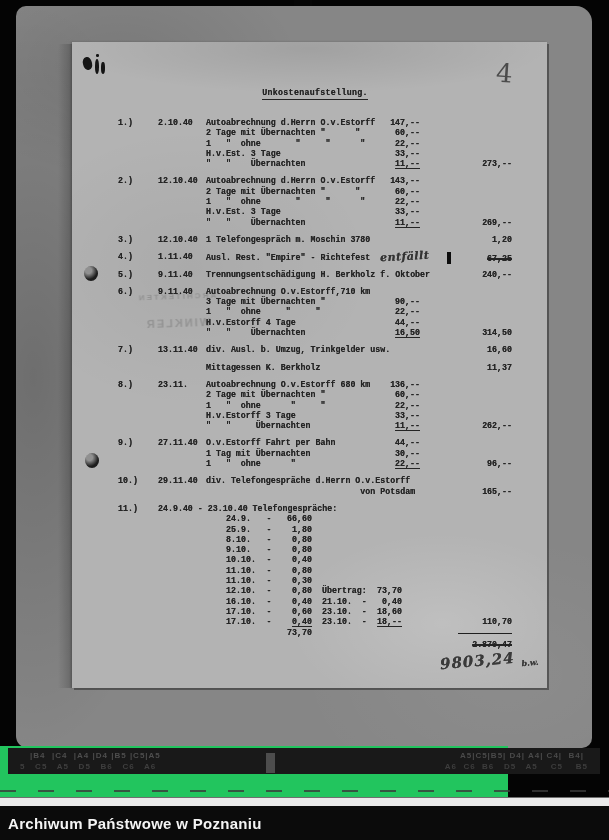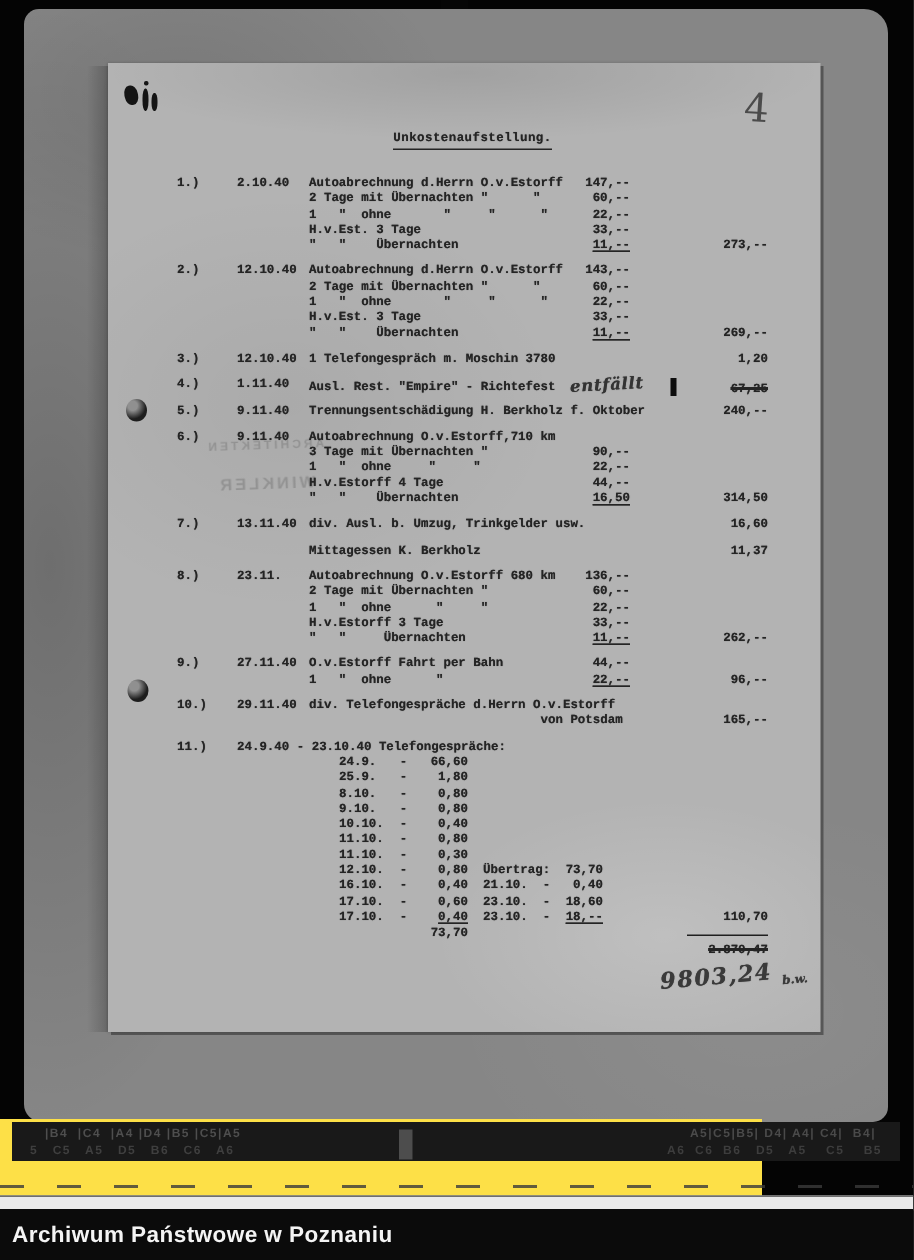--- a/index.html
+++ b/index.html
@@ -72,21 +72,21 @@
   .hole{position:absolute;width:14px;height:15px;border-radius:50%;
         background:radial-gradient(circle at 32% 30%, #909090 0 22%, #1d1d1d 62%);}
   .h1{left:12px;top:224px;}
   .h2{left:13px;top:411px;}
   .ghost{position:absolute;left:30px;top:250px;width:150px;transform:scaleX(-1) rotate(2deg);
          opacity:0.30;filter:blur(0.4px);color:#555;text-align:center;font-weight:bold;}
   .ghost-l1{font-size:8px;letter-spacing:2px;}
   .ghost-l2{font-size:11px;letter-spacing:2px;margin-top:16px;}
   
   .top-blob{position:absolute;left:294px;top:0;width:18px;height:13px;background:#060606;border-radius:0 0 50% 50%;}
-  .strip{position:absolute;left:0;top:746px;width:508px;height:51px;background:#fde047;}
+  .strip{position:absolute;left:0;top:746px;width:508px;height:51px;background:#22c55e;}
   .strip-band{position:absolute;left:8px;top:2px;width:592px;height:26px;background:#191919;}
   .mark{position:absolute;font-weight:bold;font-size:8px;letter-spacing:1px;white-space:pre;}
   .m-l1{left:22px;top:3px;color:#4e4e4e;}
   .m-l2{left:12px;top:14px;color:#3f3f3f;}
   .m-r1{right:16px;top:3px;color:#4a4a4a;}
   .m-r2{right:12px;top:14px;color:#3d3d3d;}
   .strip-block{position:absolute;left:258px;top:5px;width:9px;height:20px;background:#4d4d4d;}
   .scratch{position:absolute;left:0;top:44px;width:609px;height:2px;opacity:0.8;
            background:repeating-linear-gradient(90deg,#3a3a3a 0 16px,transparent 16px 38px);}
   .white-strip{position:absolute;left:0;top:797px;width:609px;height:9px;background:#eaeaea;border-top:1px solid #6f6f6f;}
@@ -146,20 +146,21 @@
           <div class="row"><span class="c-num"></span><span class="c-date"></span><span class="c-desc">H.v.Estorff 4 Tage</span><span class="c-a1"><span>44,--</span></span><span class="c-a2"><span></span></span></div>
           <div class="row"><span class="c-num"></span><span class="c-date"></span><span class="c-desc">"   "    Übernachten</span><span class="c-a1"><span class="u">16,50</span></span><span class="c-a2"><span>314,50</span></span></div>
           <div class="row g"><span class="c-num">7.)</span><span class="c-date">13.11.40</span><span class="c-desc">div. Ausl. b. Umzug, Trinkgelder usw.</span><span class="c-a1"><span></span></span><span class="c-a2"><span>16,60</span></span></div>
           <div class="row g"><span class="c-num"></span><span class="c-date"></span><span class="c-desc">Mittagessen K. Berkholz</span><span class="c-a1"><span></span></span><span class="c-a2"><span>11,37</span></span></div>
           <div class="row g"><span class="c-num">8.)</span><span class="c-date">23.11.</span><span class="c-desc">Autoabrechnung O.v.Estorff 680 km</span><span class="c-a1"><span>136,--</span></span><span class="c-a2"><span></span></span></div>
           <div class="row"><span class="c-num"></span><span class="c-date"></span><span class="c-desc">2 Tage mit Übernachten "</span><span class="c-a1"><span>60,--</span></span><span class="c-a2"><span></span></span></div>
           <div class="row"><span class="c-num"></span><span class="c-date"></span><span class="c-desc">1   "  ohne      "     "</span><span class="c-a1"><span>22,--</span></span><span class="c-a2"><span></span></span></div>
           <div class="row"><span class="c-num"></span><span class="c-date"></span><span class="c-desc">H.v.Estorff 3 Tage</span><span class="c-a1"><span>33,--</span></span><span class="c-a2"><span></span></span></div>
           <div class="row"><span class="c-num"></span><span class="c-date"></span><span class="c-desc">"   "     Übernachten</span><span class="c-a1"><span class="u">11,--</span></span><span class="c-a2"><span>262,--</span></span></div>
           <div class="row g"><span class="c-num">9.)</span><span class="c-date">27.11.40</span><span class="c-desc">O.v.Estorff Fahrt per Bahn</span><span class="c-a1"><span>44,--</span></span><span class="c-a2"><span></span></span></div>
+          <div class="row"><span class="c-num"></span><span class="c-date"></span><span class="c-desc">1 Tag mit Übernachten</span><span class="c-a1"><span>30,--</span></span><span class="c-a2"><span></span></span></div>
           <div class="row"><span class="c-num"></span><span class="c-date"></span><span class="c-desc">1   "  ohne      "</span><span class="c-a1"><span class="u">22,--</span></span><span class="c-a2"><span>96,--</span></span></div>
           <div class="row g"><span class="c-num">10.)</span><span class="c-date">29.11.40</span><span class="c-desc">div. Telefongespräche d.Herrn O.v.Estorff</span><span class="c-a1"><span></span></span><span class="c-a2"><span></span></span></div>
           <div class="row"><span class="c-num"></span><span class="c-date"></span><span class="c-desc">                               von Potsdam</span><span class="c-a1"><span></span></span><span class="c-a2"><span>165,--</span></span></div>
           <div class="row g"><span class="c-num">11.)</span><span class="c-date">24.9.40 - 23.10.40 Telefongespräche:</span><span class="c-desc"></span><span class="c-a1"><span></span></span><span class="c-a2"><span></span></span></div>
         </div>
 
       <div>
           <div class="prow"><span class="p-d">24.9.</span><span class="p-dash">-</span><span class="p-v"><span>66,60</span></span><span class="p-sp"></span><span class="p-l2"></span><span class="p-v2"><span></span></span><span class="p-tot"></span></div>
           <div class="prow"><span class="p-d">25.9.</span><span class="p-dash">-</span><span class="p-v"><span>1,80</span></span><span class="p-sp"></span><span class="p-l2"></span><span class="p-v2"><span></span></span><span class="p-tot"></span></div>
           <div class="prow"><span class="p-d">8.10.</span><span class="p-dash">-</span><span class="p-v"><span>0,80</span></span><span class="p-sp"></span><span class="p-l2"></span><span class="p-v2"><span></span></span><span class="p-tot"></span></div>

